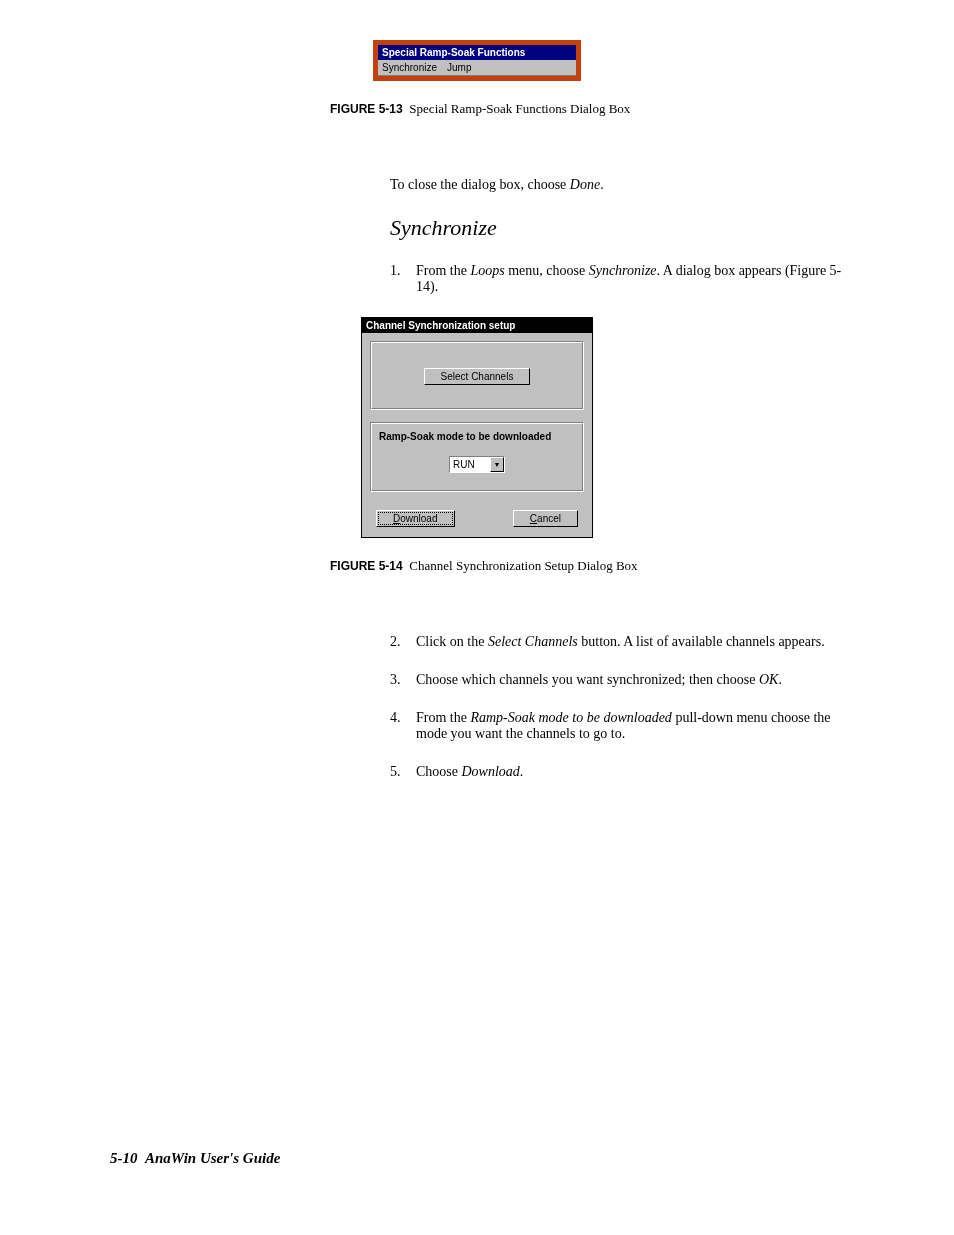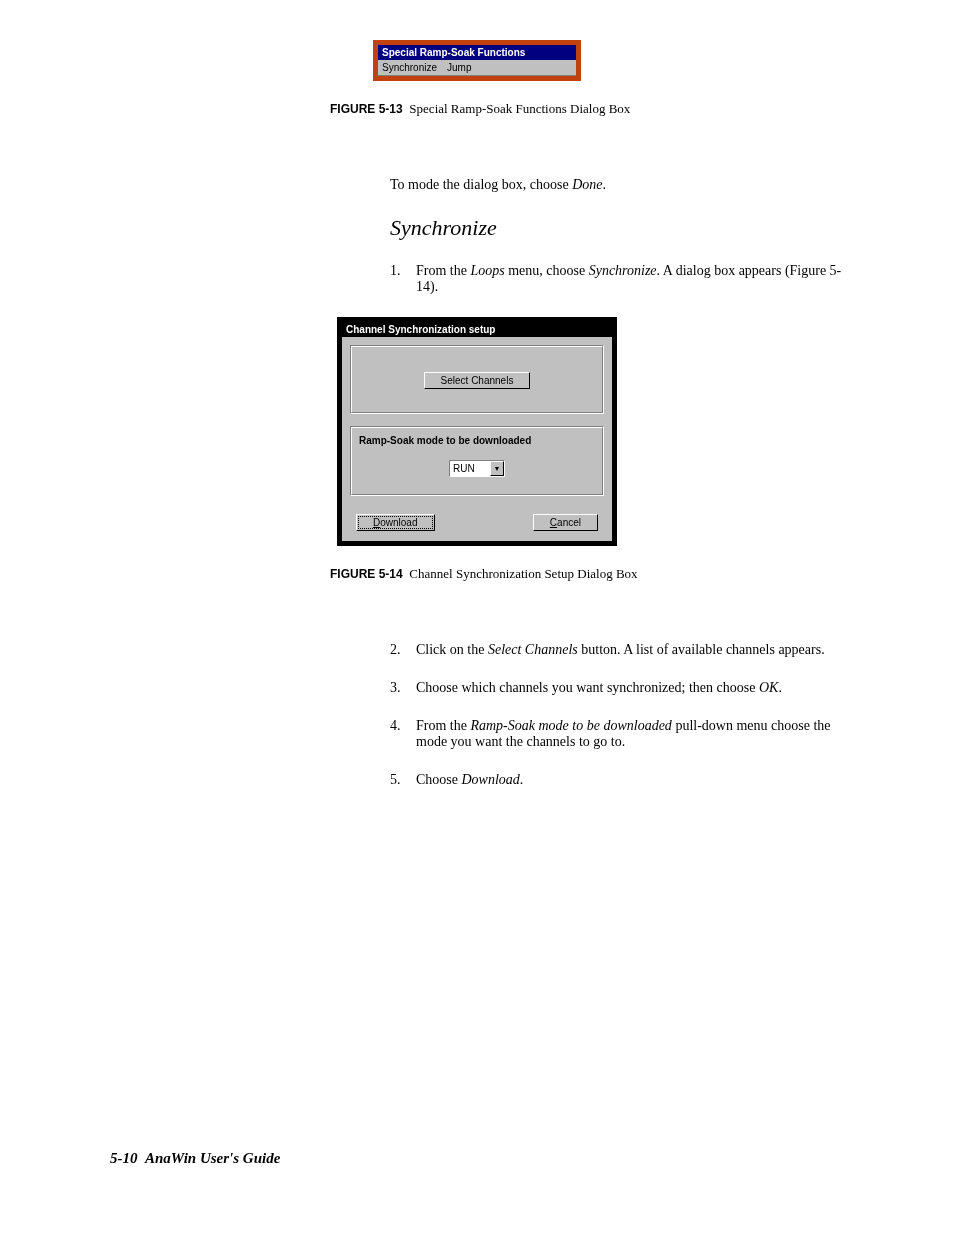--- a/index.html
+++ b/index.html
@@ -98,23 +98,23 @@
     font-size: 14px;
     margin-bottom: 22px;
     display: flex;
     gap: 12px;
   }
   .step-num { min-width: 14px; }
   .step-text { flex: 1; }
   .ital { font-style: italic; }
   
   .dlg2 {
-    width: 280px;
-    background: #c0c0c0;
-    border: 5px solid #000000;
+    width: 232px;
+    background: #c0c0c0;
+    border: 1px solid #000000;
     font-family: Arial, sans-serif;
   }
   .dlg2-title {
     background: #000000;
     color: #fff;
     font-size: 10px;
     font-weight: bold;
     padding: 2px 4px;
   }
   .dlg2-body { padding: 8px; }
@@ -195,21 +195,21 @@
         <span>Jump</span>
       </div>
     </div>
   </div>
 
   <div class="figure-label">
     <span>FIGURE 5-13</span>&nbsp;&nbsp;<span style="font-weight:normal; font-family:'Times New Roman'; font-size:13px;">Special Ramp-Soak Functions Dialog Box</span>
   </div>
 
   <div class="body-text">
-    <span>To mode the dialog box, choose </span><span class="ital">Done</span><span>.</span>
+    <span>To close the dialog box, choose </span><span class="ital">Done</span><span>.</span>
   </div>
 
   <div class="h2">Synchronize</div>
 
   <div class="step">
     <span class="step-num">1.</span>
     <span class="step-text">
       <span>From the </span><span class="ital">Loops</span><span> menu, choose </span><span class="ital">Synchronize</span><span>. A dialog box appears (Figure 5-14).</span>
     </span>
   </div>

